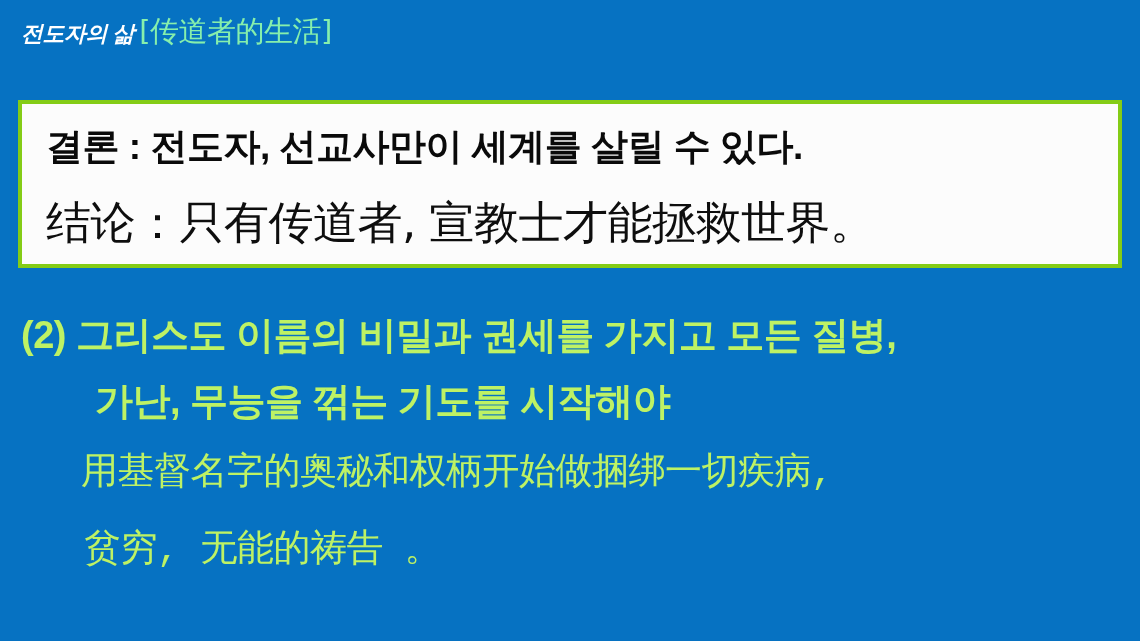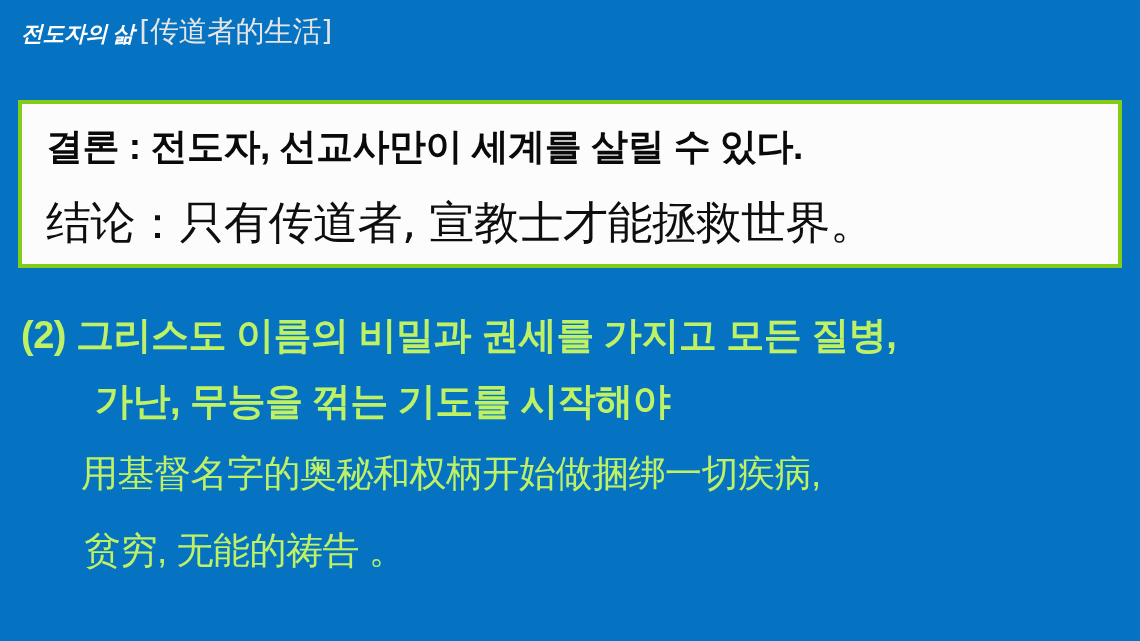--- a/index.html
+++ b/index.html
@@ -34,21 +34,21 @@
     font-weight: bold;
     font-size: 22px;
     color: #ffffff;
     letter-spacing: -0.5px;
     font-style: italic;
   }
   #slide-title .cn {
     font-family: "DejaVu Sans", "Liberation Sans", sans-serif;
     font-weight: normal;
     font-size: 29px;
-    color: #e5e5e5;
+    color: #86efac;
     margin-left: 5px;
     letter-spacing: -0.5px;
   }
 
   
   #conclusion-box {
     position: absolute;
     left: 18px;
     top: 100px;
     width: 1104px;
@@ -95,21 +95,21 @@
     color: #bef264;
     line-height: 1;
   }
   .body-line.kr {
     font-family: "Liberation Sans", "DejaVu Sans", sans-serif;
     font-weight: bold;
     font-size: 38px;
     letter-spacing: -0.5px;
   }
   .body-line.cn {
-    font-family: Liberation Sans, sans-serif;
+    font-family: Liberation Mono, monospace;
     font-weight: normal;
     font-size: 37px;
     letter-spacing: -0.5px;
   }
 
   #body-line-1 { left: 21px;  top: 16px; }
   #body-line-2 { left: 95px;  top: 82px; }
   #body-line-3 { left: 81px;  top: 155px; }
   #body-line-4 { left: 84px;  top: 232px; }
 </style>

